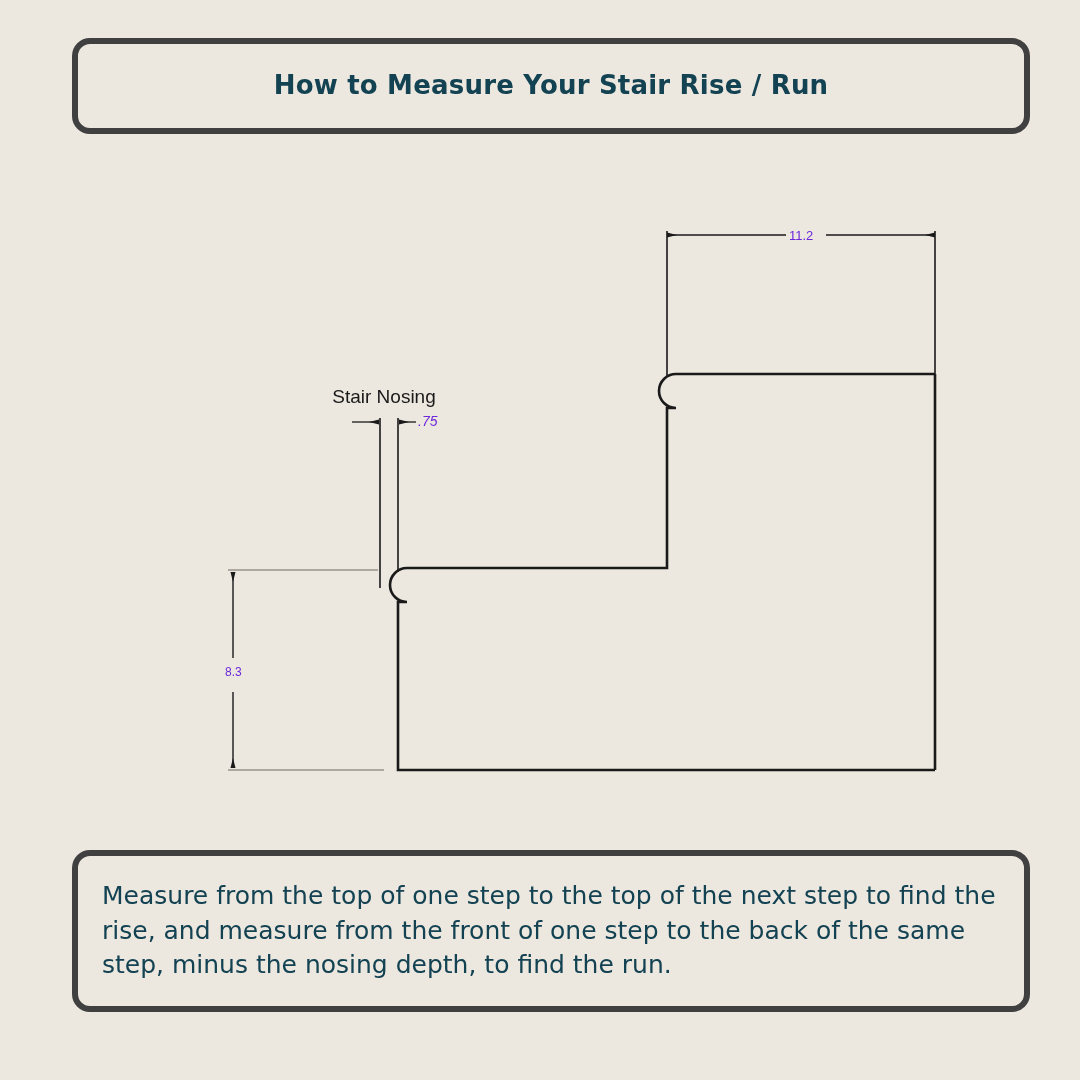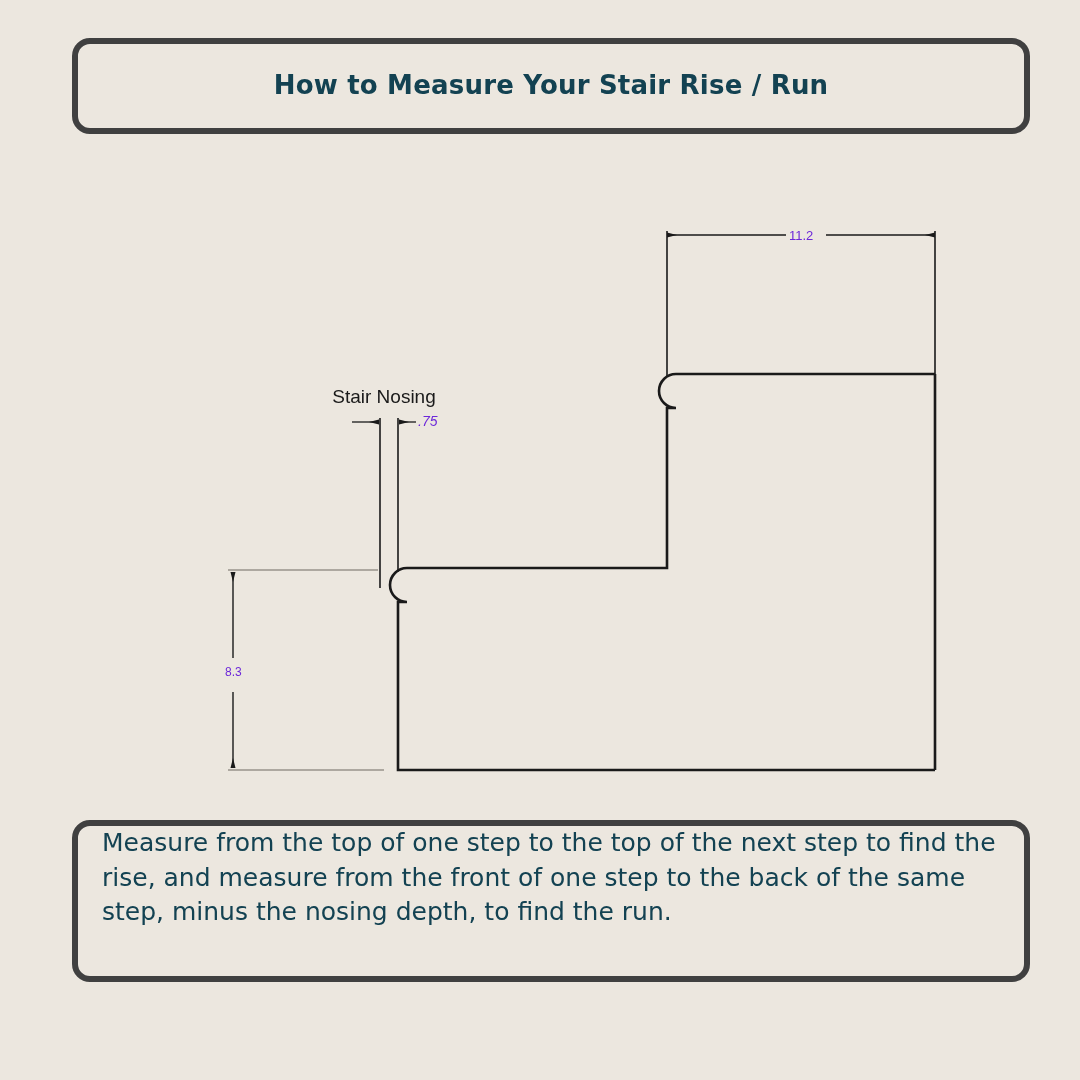--- a/index.html
+++ b/index.html
@@ -46,24 +46,25 @@
     font-weight: 600;
     letter-spacing: 0.2px;
     line-height: 1.28;
     text-align: center;
     white-space: nowrap;
   }
 
   
   #caption-box {
     left: 72px;
-    top: 820px;
+    top: 850px;
     width: 958px;
     height: 162px;
     display: flex;
+    align-items: center;
     padding: 0 24px;
   }
   #caption-text {
     color: #134252;
     font-family: "DejaVu Sans", sans-serif;
     font-size: 25px;
     font-weight: 400;
     line-height: 1.38;
     text-align: left;
   }

